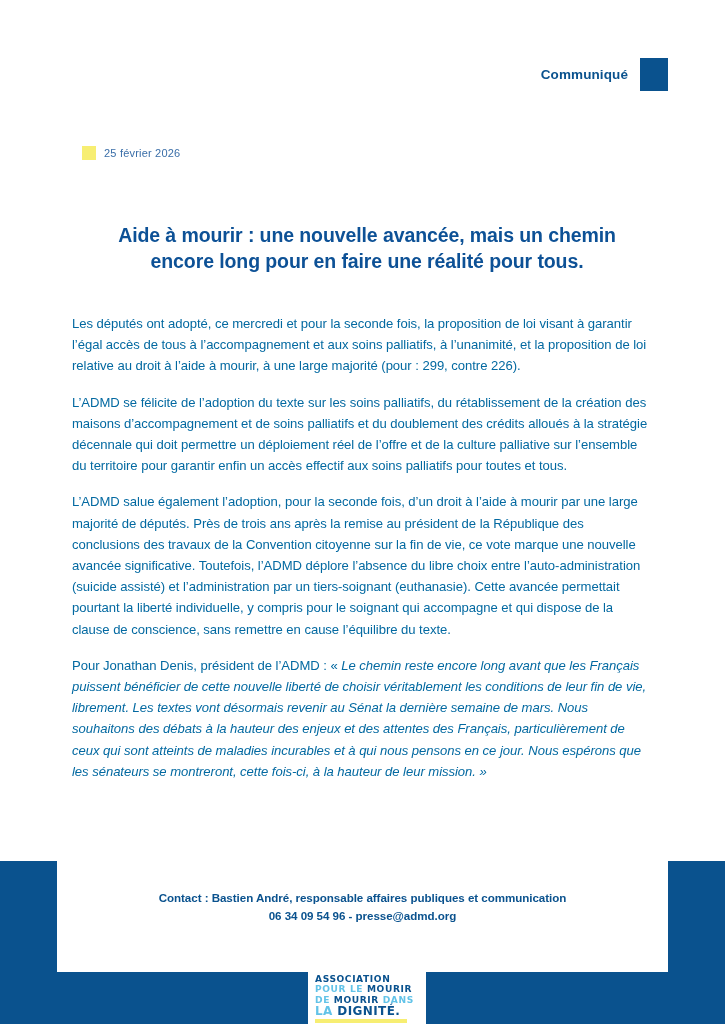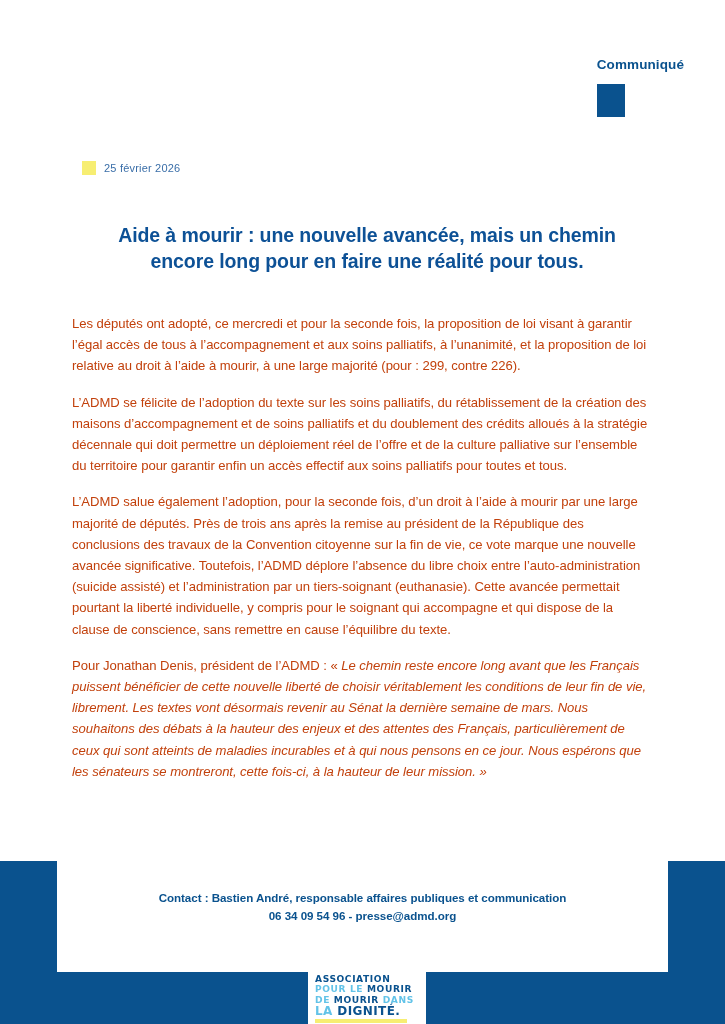--- a/index.html
+++ b/index.html
@@ -21,44 +21,43 @@
     position: absolute;
     inset: 0;
     width: 725px;
     height: 1024px;
   }
 
   
   .header {
     position: absolute;
     top: 58px;
-    right: 41px;
+    right: 57px;
     display: flex;
-    align-items: flex-start;
+    align-items: center;
     gap: 12px;
-    flex-direction: column;
   }
   .header-label {
     font-size: 13.5px;
     font-weight: bold;
     color: #0a528e;
     letter-spacing: 0.1px;
     line-height: 1;
   }
   .header-square {
     width: 28px;
     height: 33px;
     background: #0a528e;
     display: block;
   }
 
   
   .date-row {
     position: absolute;
-    top: 161px;
+    top: 146px;
     left: 82px;
     display: flex;
     align-items: center;
     gap: 8px;
   }
   .date-square {
     width: 14px;
     height: 14px;
     background: #f7ee72;
     display: block;
@@ -85,21 +84,21 @@
     letter-spacing: -0.1px;
     margin: 4px;
   }
 
   
   .body-copy {
     position: absolute;
     top: 313px;
     left: 72px;
     width: 578px;
-    color: #c2410c;
+    color: #0369a1;
     font-size: 13.1px;
     line-height: 1.62;
     letter-spacing: -0.05px;
   }
   .body-copy p {
     margin: 0 0 15px 0;
   }
   .body-copy p:last-child {
     margin-bottom: 16px;
   }

